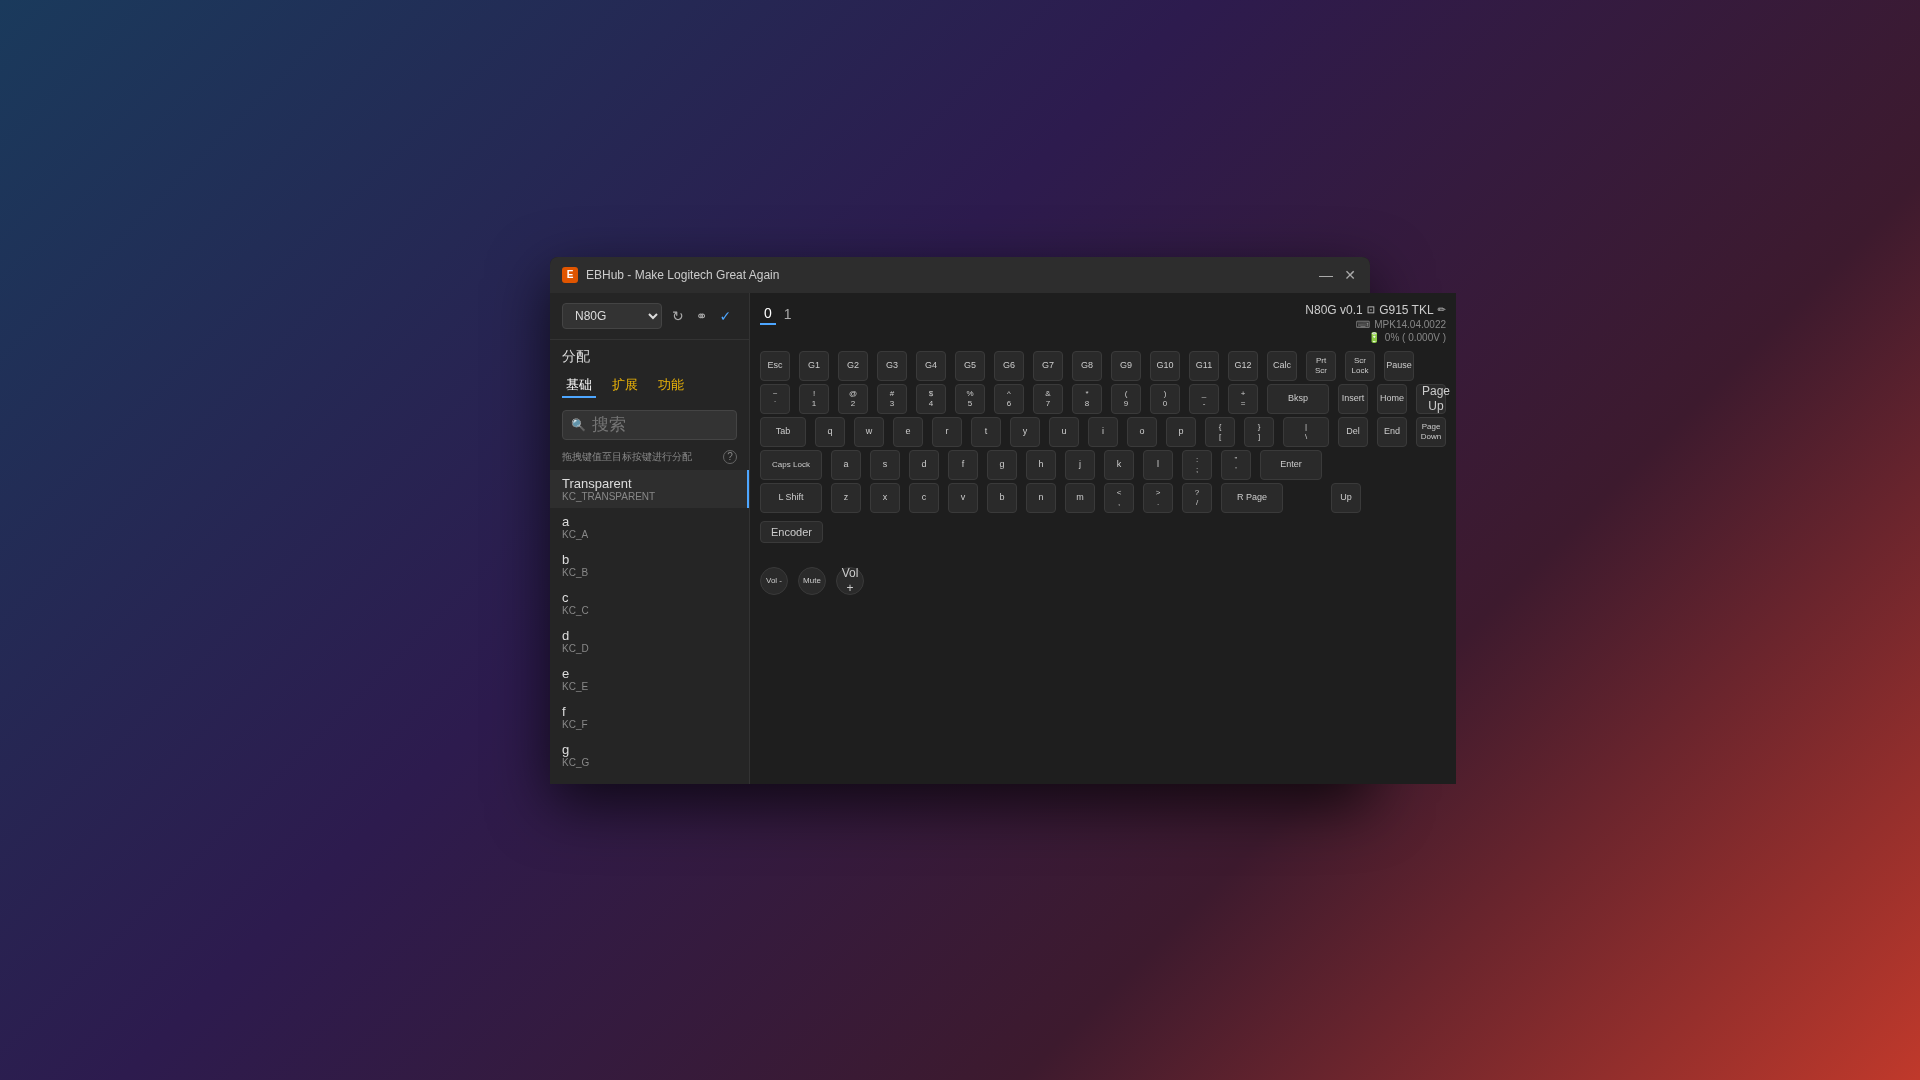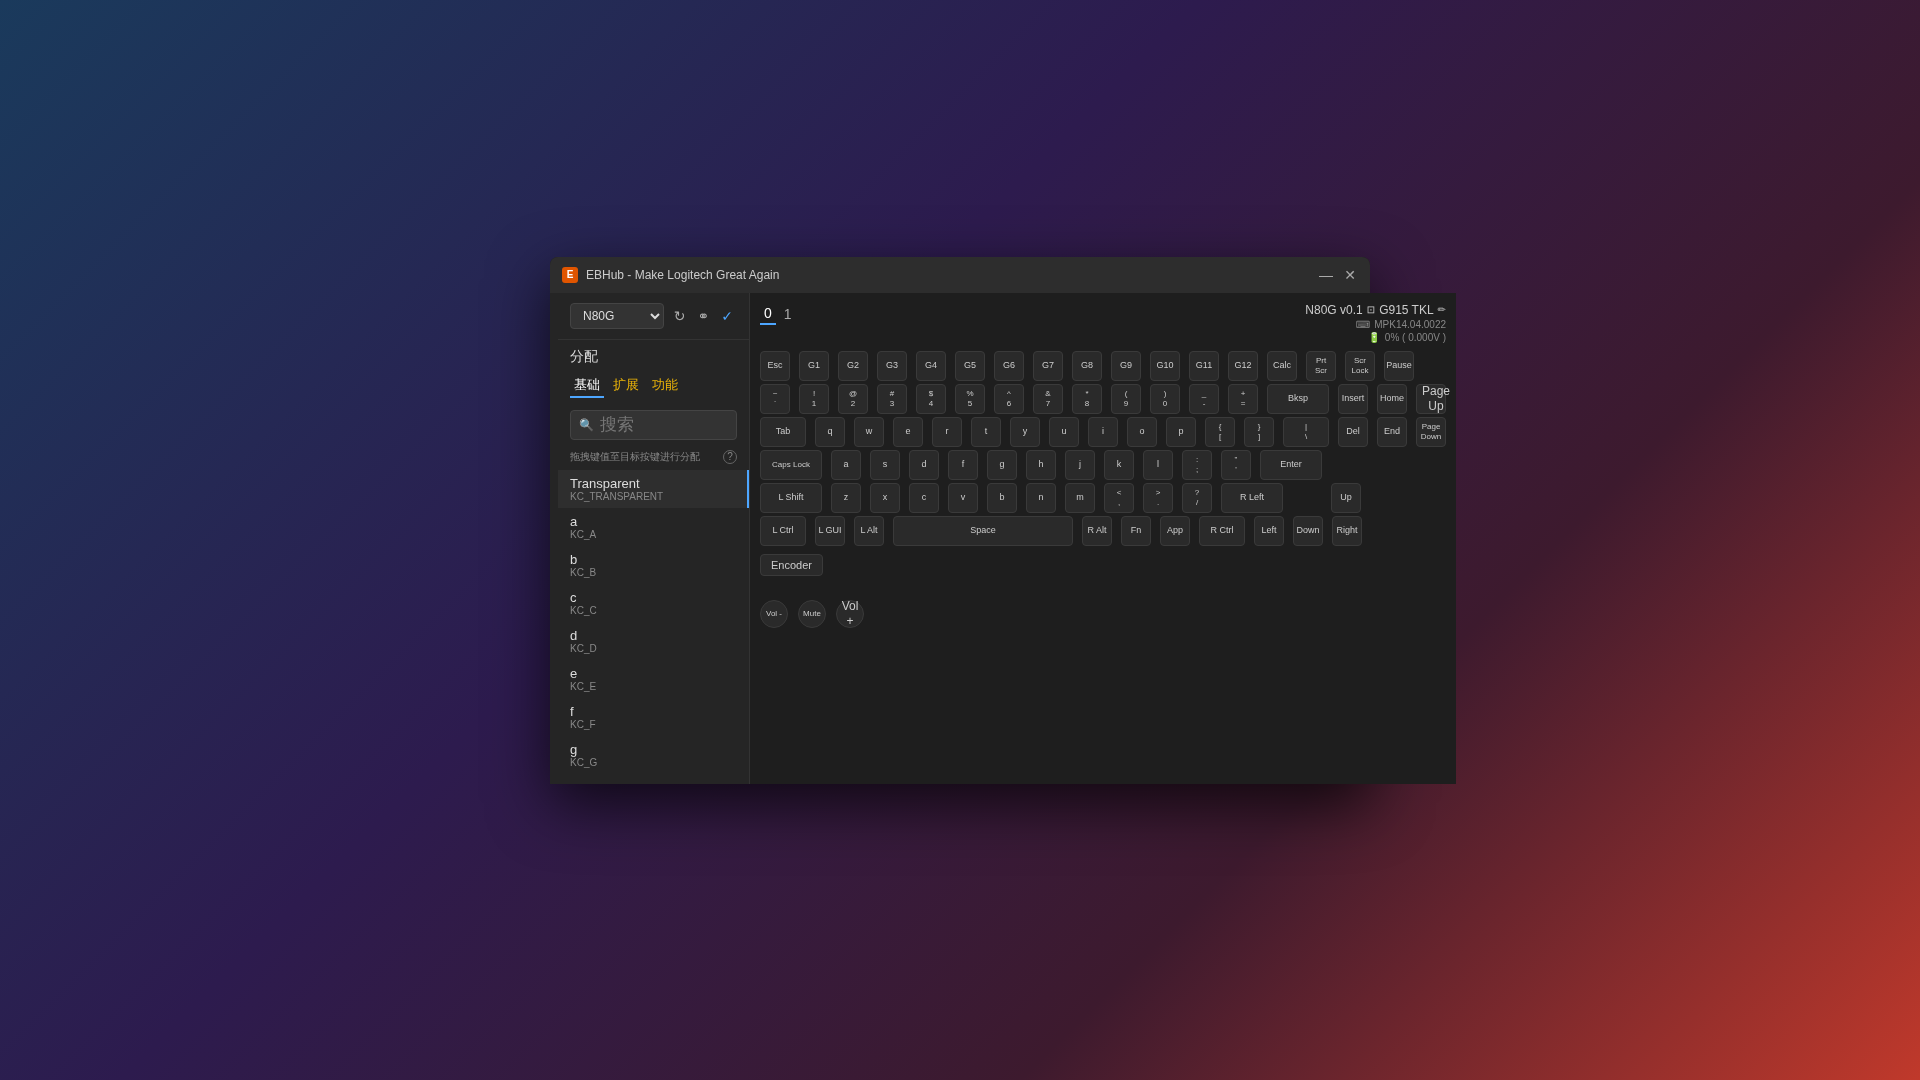--- a/index.html
+++ b/index.html
@@ -76,21 +76,20 @@
       flex: 1;
     }
     
     .left-panel {
       width: 200px;
       background: #252525;
       border-right: 1px solid #333;
       display: flex;
       flex-direction: column;
       flex-shrink: 0;
-      padding-left: 8px;
     }
     .profile-selector {
       padding: 10px 12px;
       border-bottom: 1px solid #333;
       display: flex;
       align-items: center;
       gap: 6px;
     }
     .profile-dropdown {
       background: #333;
@@ -118,21 +117,21 @@
     }
     .toolbar-icon-btn.active { color: #4da6ff; }
     .section-title {
       font-size: 14px;
       color: #ddd;
       padding: 8px 12px 4px;
       font-weight: 500;
     }
     .tabs {
       display: flex;
-      gap: 5px;
+      gap: 12px;
       padding: 4px 12px 8px;
     }
     .tab {
       font-size: 13px;
       color: #eab308;
       cursor: pointer;
       padding: 2px 4px;
     }
     .tab.active {
       color: #fff;
@@ -496,39 +495,26 @@
           <div class="key key-w1">z</div>
           <div class="key key-w1">x</div>
           <div class="key key-w1">c</div>
           <div class="key key-w1">v</div>
           <div class="key key-w1">b</div>
           <div class="key key-w1">n</div>
           <div class="key key-w1">m</div>
           <div class="key key-w1" style="font-size:8px;">&lt;<br>,</div>
           <div class="key key-w1" style="font-size:8px;">&gt;<br>.</div>
           <div class="key key-w1" style="font-size:8px;">?<br>/</div>
-          <div class="key key-w2_5" style="font-size:9px;">R Left</div>
+          <div class="key key-w2_5" style="font-size:9px;">R Page</div>
           <div class="key key-w1" style="background:transparent;border-color:transparent;"></div>
           <div class="key key-w1">Up</div>
           <div class="key key-w1" style="background:transparent;border-color:transparent;"></div>
         </div>
 
-        <div class="kb-row">
-          <div class="key key-w1_5" style="font-size:9px;">L Ctrl</div>
-          <div class="key key-w1" style="font-size:9px;">L GUI</div>
-          <div class="key key-w1" style="font-size:9px;">L Alt</div>
-          <div class="key key-w6_25">Space</div>
-          <div class="key key-w1" style="font-size:9px;">R Alt</div>
-          <div class="key key-w1">Fn</div>
-          <div class="key key-w1">App</div>
-          <div class="key key-w1_5" style="font-size:9px;">R Ctrl</div>
-          <div class="key key-w1">Left</div>
-          <div class="key key-w1">Down</div>
-          <div class="key key-w1">Right</div>
-        </div>
 
         <div class="encoder-section">
           <div class="encoder-label">Encoder</div>
           <div class="encoder-row">
             <div class="key key-round" style="font-size:8px;">Vol -</div>
             <div class="key key-round" style="font-size:8px;">Mute</div>
             <div class="key key-round" style="font-size:12px;">Vol +</div>
           </div>
         </div>
       </div>

